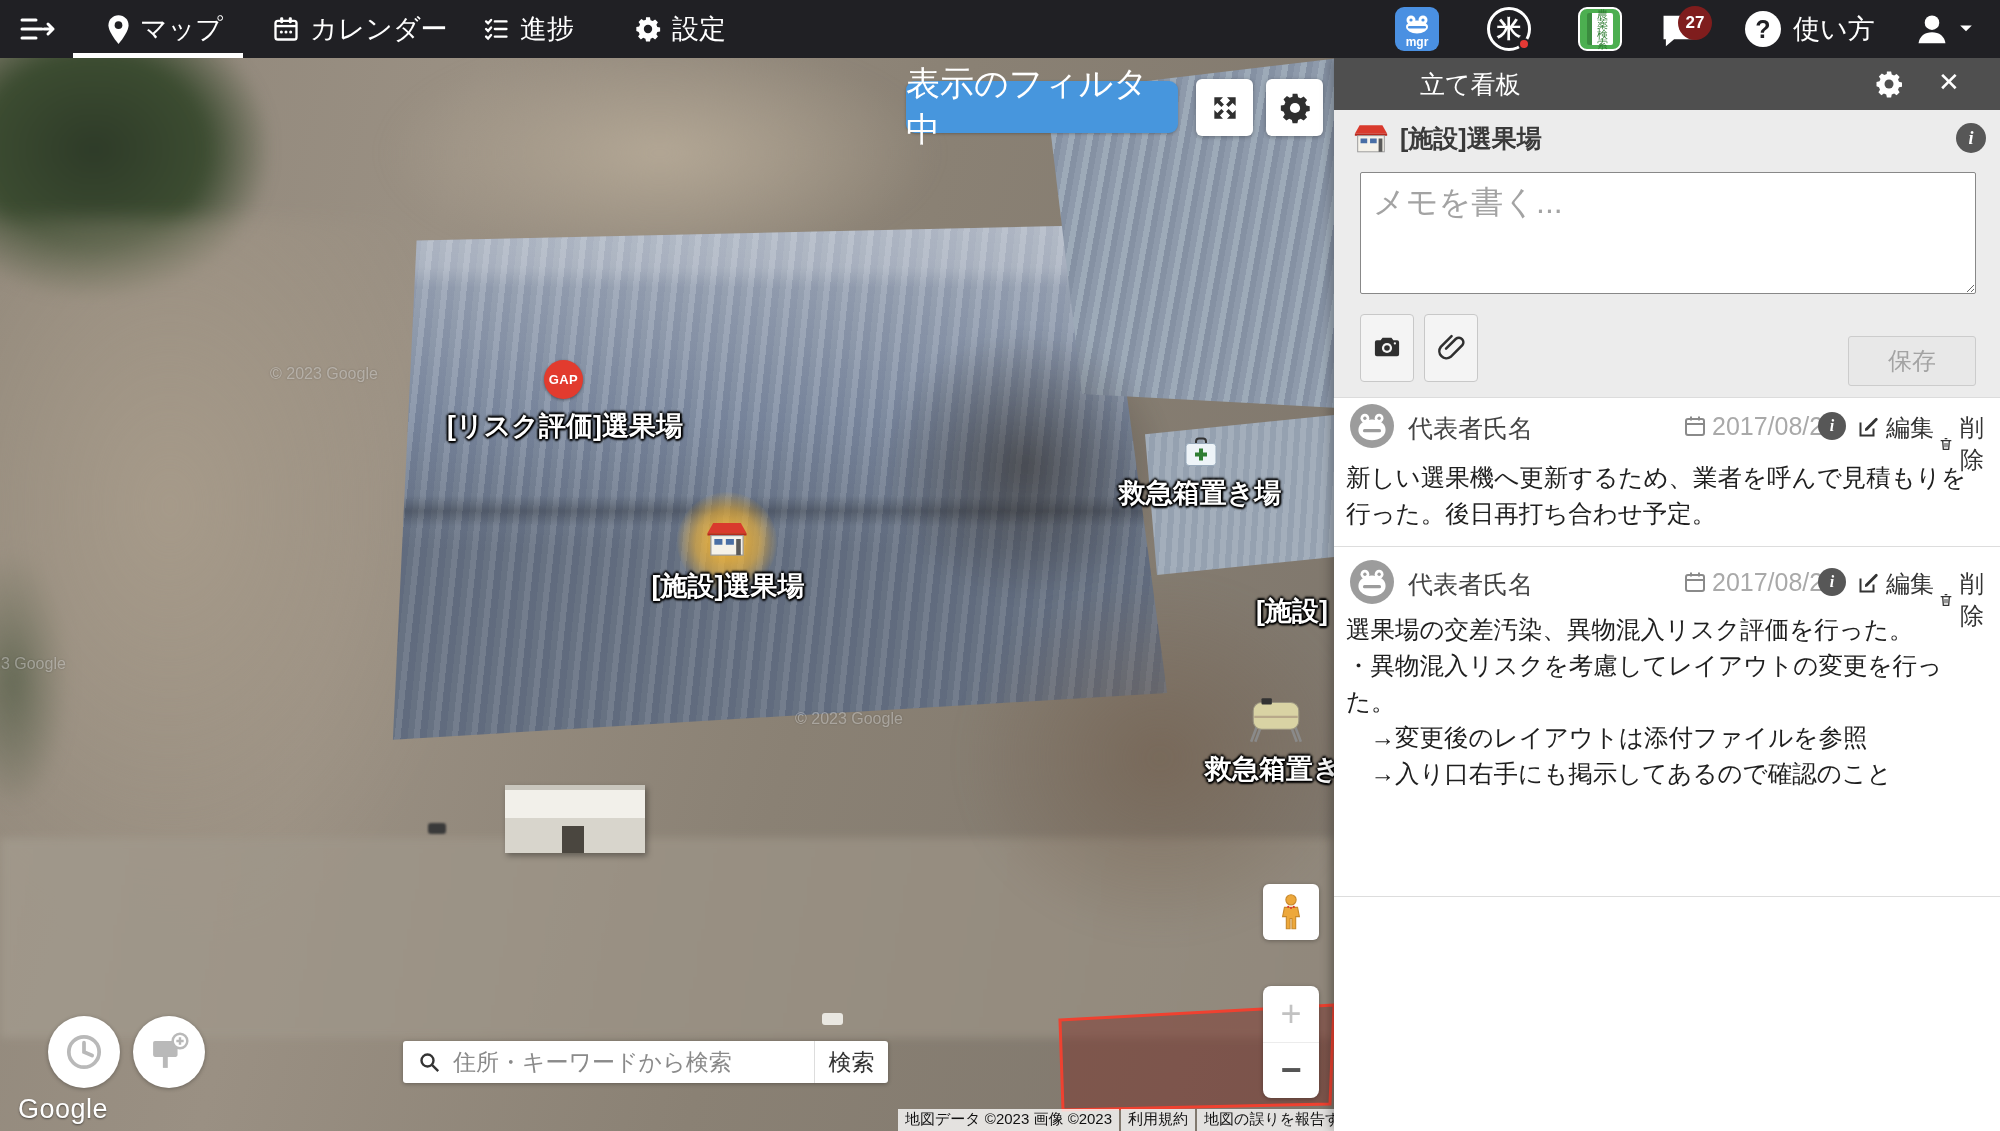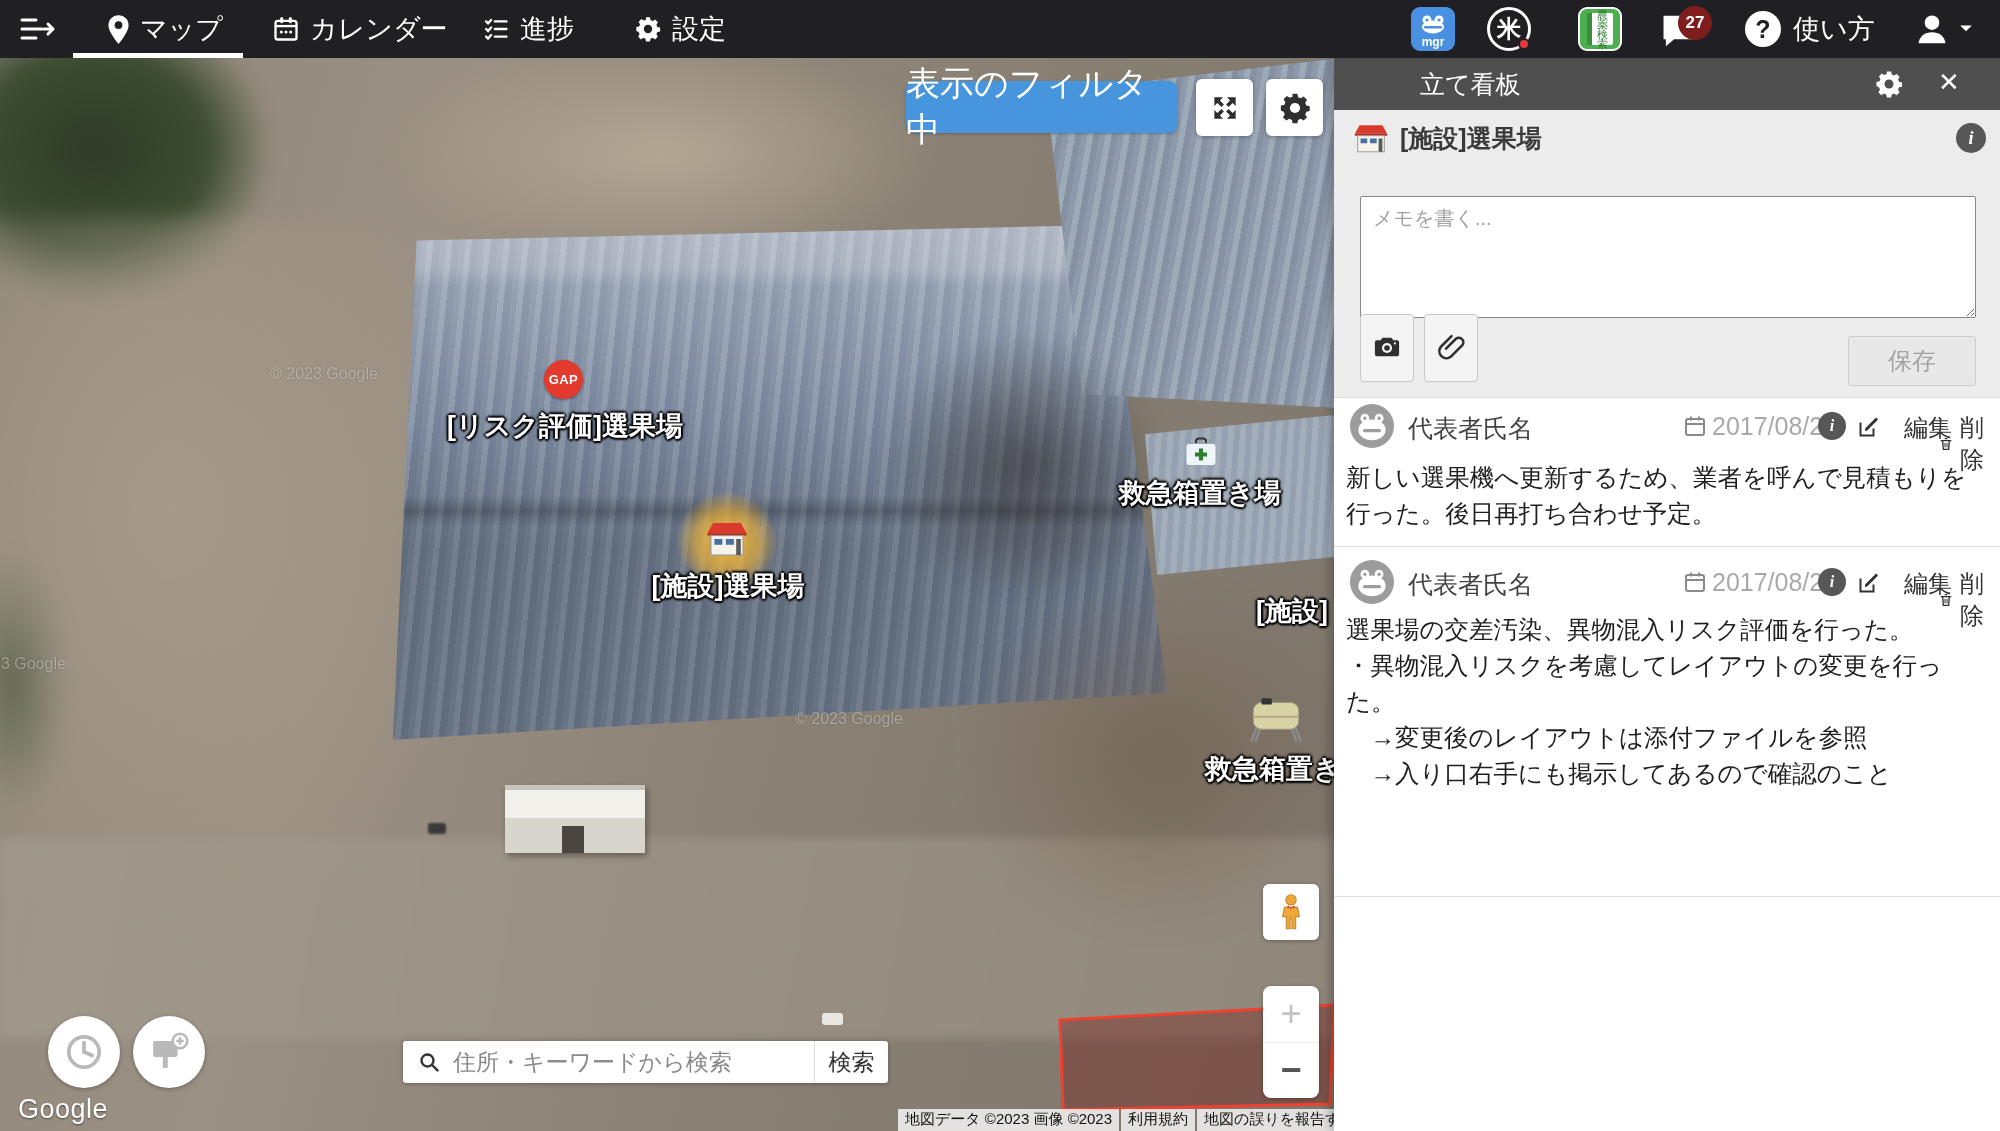--- a/index.html
+++ b/index.html
@@ -60,32 +60,32 @@
   #attr span{background:rgba(255,255,255,.78);padding:1px 7px;white-space:nowrap;}
 
   
   #panel{position:absolute;left:1334px;top:58px;width:666px;height:1073px;background:#fff;z-index:30;box-shadow:-4px 0 10px rgba(0,0,0,.25);}
   #panel-header{position:absolute;left:0;top:0;width:666px;height:52px;background:#4f4f4f;display:flex;align-items:center;color:#fff;}
   #panel-title{margin-left:86px;font-size:25px;}
   #panel-gray{position:absolute;left:0;top:52px;width:666px;height:288px;background:#ececec;border-bottom:1px solid #dcdcdc;}
   #item-row{position:absolute;left:0;top:52px;width:666px;height:56px;display:flex;align-items:center;}
   #item-name{margin-left:10px;font-size:25px;font-weight:700;color:#3a3a3a;}
   .info-dot{width:30px;height:30px;border-radius:50%;background:#575757;color:#fff;font-size:18px;font-weight:700;display:flex;align-items:center;justify-content:center;cursor:pointer;font-family:"Liberation Serif",serif;font-style:italic;}
-  #memo{position:absolute;left:26px;top:114px;width:616px;height:122px;border:1px solid #888;border-radius:2px;background:#fff;font-size:20px;color:#333;padding:8px 12px;resize:both;font-family:inherit;margin-top:24px;}
+  #memo{position:absolute;left:26px;top:114px;width:616px;height:122px;border:1px solid #888;border-radius:2px;background:#fff;font-size:32px;color:#333;padding:8px 12px;resize:both;font-family:inherit;}
   #memo::placeholder{color:#a3a3a3;}
   .tool-btn{position:absolute;top:256px;width:54px;height:68px;background:#f4f4f4;border:1px solid #c8c8c8;border-radius:4px;display:flex;align-items:center;justify-content:center;cursor:pointer;}
   #save-btn{position:absolute;left:514px;top:278px;width:128px;height:50px;background:#e8e8e8;border:1px solid #ccc;border-radius:3px;color:#a3a3a3;font-size:24px;display:flex;align-items:center;justify-content:center;cursor:pointer;}
   .comment{position:absolute;left:0;width:538px;}
   .c-head{position:absolute;left:16px;top:0;width:634px;height:44px;}
   .avatar{position:absolute;left:0;top:0;width:44px;height:44px;}
   .c-author{position:absolute;left:58px;top:8px;font-size:25px;color:#444;}
   .c-cal{position:absolute;left:333px;top:10px;}
   .c-date{position:absolute;left:362px;top:8px;font-size:25px;color:#a9a9a9;}
   .c-info{position:absolute;left:468px;top:8px;}
-  .c-edit{position:absolute;left:506px;top:8px;display:flex;gap:24px;align-items:center;font-size:24px;color:#333;cursor:pointer;}
+  .c-edit{position:absolute;left:506px;top:8px;display:flex;gap:6px;align-items:center;font-size:24px;color:#333;cursor:pointer;}
   .c-del{position:absolute;left:588px;top:8px;display:flex;gap:6px;align-items:center;font-size:24px;color:#333;cursor:pointer;}
   .c-body{position:absolute;left:12px;width:642px;font-size:24.5px;color:#1f1f1f;line-height:36px;white-space:pre-line;}
   .divider{position:absolute;left:0;width:666px;border-top:1px solid #ddd;}
 
   svg{display:block;}
 </style>
 </head>
 <body>
 
 <div id="screen">
@@ -387,21 +387,21 @@
     </div>
 
     <div class="nav-tab" style="left:634px;">
       <svg width="28" height="28" viewBox="0 0 24 24">
         <path fill="#fff" d="M10.3 2h3.4l.5 2.4 1.9.8 2-1.3 2.4 2.4-1.3 2 .8 1.9 2.4.5v3.4l-2.4.5-.8 1.9 1.3 2-2.4 2.4-2-1.3-1.9.8-.5 2.4h-3.4l-.5-2.4-1.9-.8-2 1.3-2.4-2.4 1.3-2-.8-1.9L2 13.7v-3.4l2.4-.5.8-1.9-1.3-2 2.4-2.4 2 1.3 1.9-.8z"></path>
         <circle cx="12" cy="12" r="3.6" fill="#202024"></circle>
       </svg>
       <span>設定</span>
     </div>
 
-    <div class="nav-appicon" style="left:1395px;background:#4a90e2;margin-left:16px;">
+    <div class="nav-appicon" style="left:1395px;background:#4a90e2;">
       <svg width="44" height="44" viewBox="0 0 44 44">
         <circle cx="16" cy="13" r="4.5" fill="#fff"></circle>
           <circle cx="28" cy="13" r="4.5" fill="#fff"></circle>
         <ellipse cx="22" cy="20" rx="11" ry="6.5" fill="#fff"></ellipse>
         <circle cx="16" cy="13" r="1.6" fill="#4a90e2"></circle>
           <circle cx="28" cy="13" r="1.6" fill="#4a90e2"></circle>
         <rect x="13" y="19" width="18" height="2.4" rx="1.2" fill="#4a90e2"></rect>
         <text x="22" y="39" text-anchor="middle" font-size="12" font-weight="bold" fill="#fff" font-family="Liberation Sans, sans-serif">mgr</text>
       </svg>
     </div>

